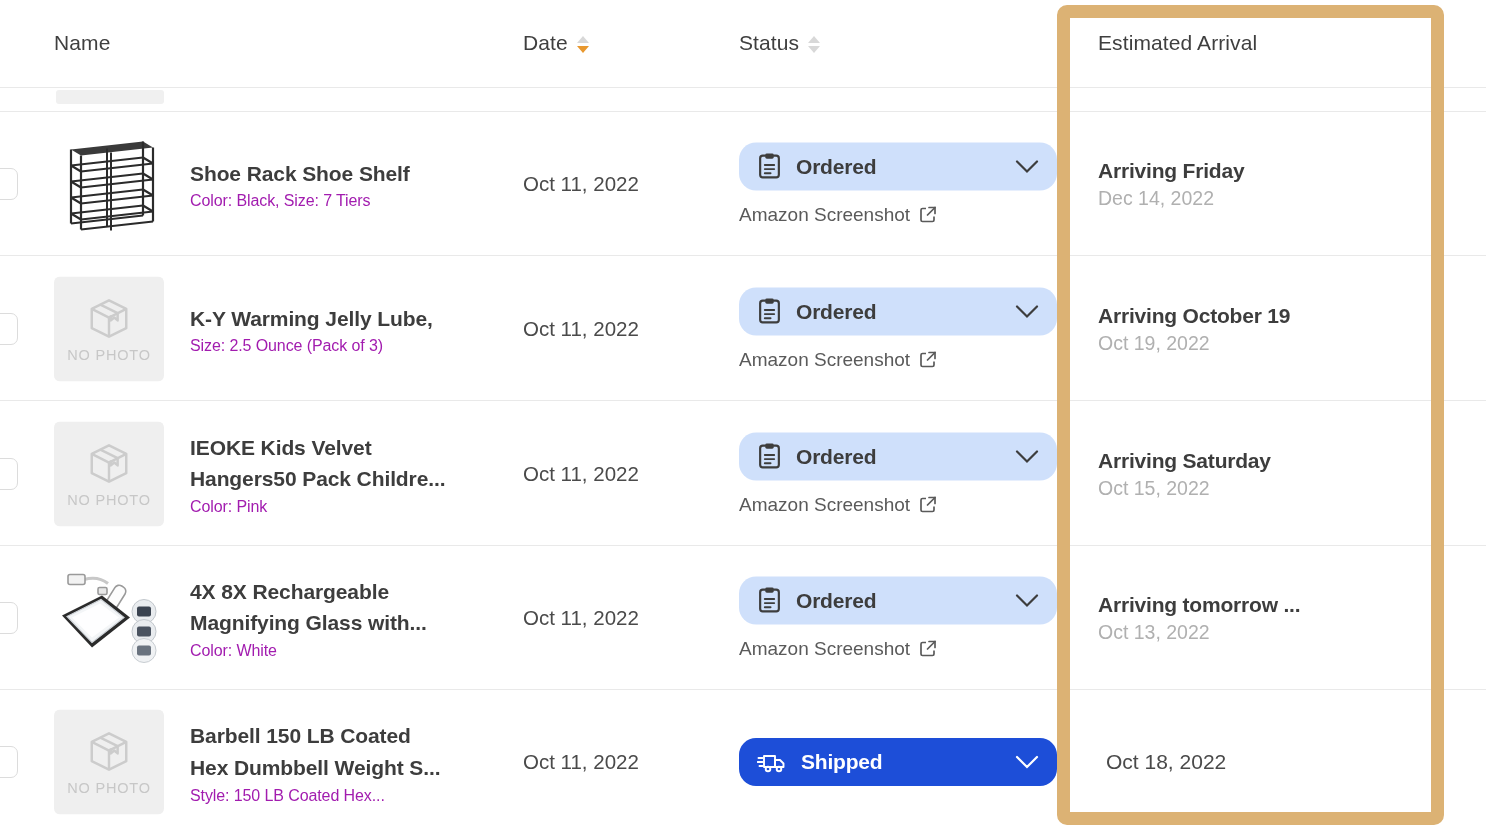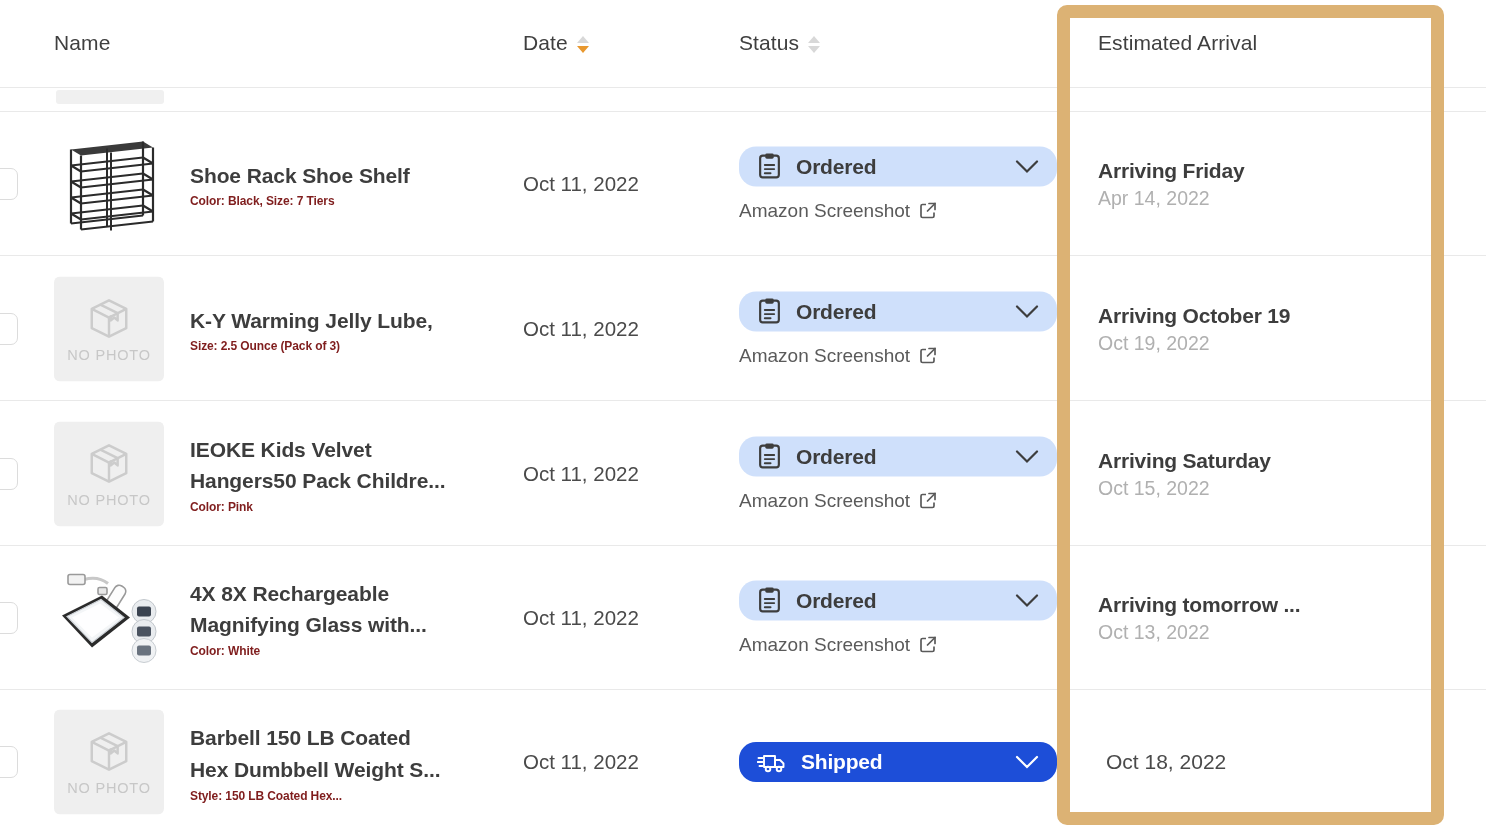--- a/index.html
+++ b/index.html
@@ -109,35 +109,35 @@
   }
 
   
   .namecell { position: absolute; left: 190px; top: 50%; transform: translateY(-50%); width: 320px; }
   .pname {
     font-size: 21px; font-weight: bold; color: #3d3d3d;
     line-height: 1.52; letter-spacing: -.1px;
     white-space: nowrap; overflow: hidden;
   }
   .pvariant {
-    font-size: 12px; color: #7f1d1d; margin-top: 3px;
-    white-space: nowrap; letter-spacing: -.1px; font-weight: bold;
+    font-size: 16px; color: #a21caf; margin-top: 3px;
+    white-space: nowrap; letter-spacing: -.1px;
   }
 
   
   .datecell {
     position: absolute; left: 523px; top: 50%;
     transform: translateY(-50%);
     font-size: 20.5px; color: #4a4a4a; white-space: nowrap;
   }
 
   
   .statuscell { position: absolute; left: 739px; top: 50%; transform: translateY(-50%); }
   .badge {
-    width: 318px; height: 40px; border-radius: 17px;
+    width: 318px; height: 48px; border-radius: 17px;
     display: flex; align-items: center; gap: 14px;
     padding: 0 18px; cursor: pointer;
   }
   .badge.ordered { background: #cfe0fb; color: #3d3d3d; }
   .badge.shipped { background: #1d4ed8; color: #ffffff; }
   .badge .btxt { font-size: 21px; font-weight: bold; letter-spacing: -.2px; }
   .badge .chev { margin-left: auto; display: flex; align-items: center; }
   .screenshot-link {
     margin-top: 13px; display: flex; align-items: center; gap: 9px;
     font-size: 19px; color: #5a5a5a; cursor: pointer; white-space: nowrap;
@@ -239,21 +239,21 @@
           <span>Amazon Screenshot</span>
           <svg width="18" height="18" viewBox="0 0 18 18">
             <path d="M7 3 H3.5 A1.5 1.5 0 0 0 2 4.5 V14.5 A1.5 1.5 0 0 0 3.5 16 H13.5 A1.5 1.5 0 0 0 15 14.5 V11" fill="none" stroke="#5a5a5a" stroke-width="1.7"></path>
             <path d="M10 2 H16 V8" fill="none" stroke="#5a5a5a" stroke-width="1.7" stroke-linecap="round"></path>
             <path d="M16 2 L8.5 9.5" fill="none" stroke="#5a5a5a" stroke-width="1.7" stroke-linecap="round"></path>
           </svg>
         </div>
       </div>
       <div class="etacell">
         <div class="eta-title">Arriving Friday</div>
-        <div class="eta-date">Apr 14, 2022</div>
+        <div class="eta-date">Dec 14, 2022</div>
       </div>
     </div>
 
     <div class="row r1">
       <div class="cb"></div>
       <div class="thumb">
         <div class="nophoto">
           <svg width="46" height="46" viewBox="0 0 48 48">
             <g fill="none" stroke="#cccccc" stroke-width="2.6" stroke-linejoin="round">
               <path d="M24 5 L42 14 L42 34 L24 43 L6 34 L6 14 Z"></path>

